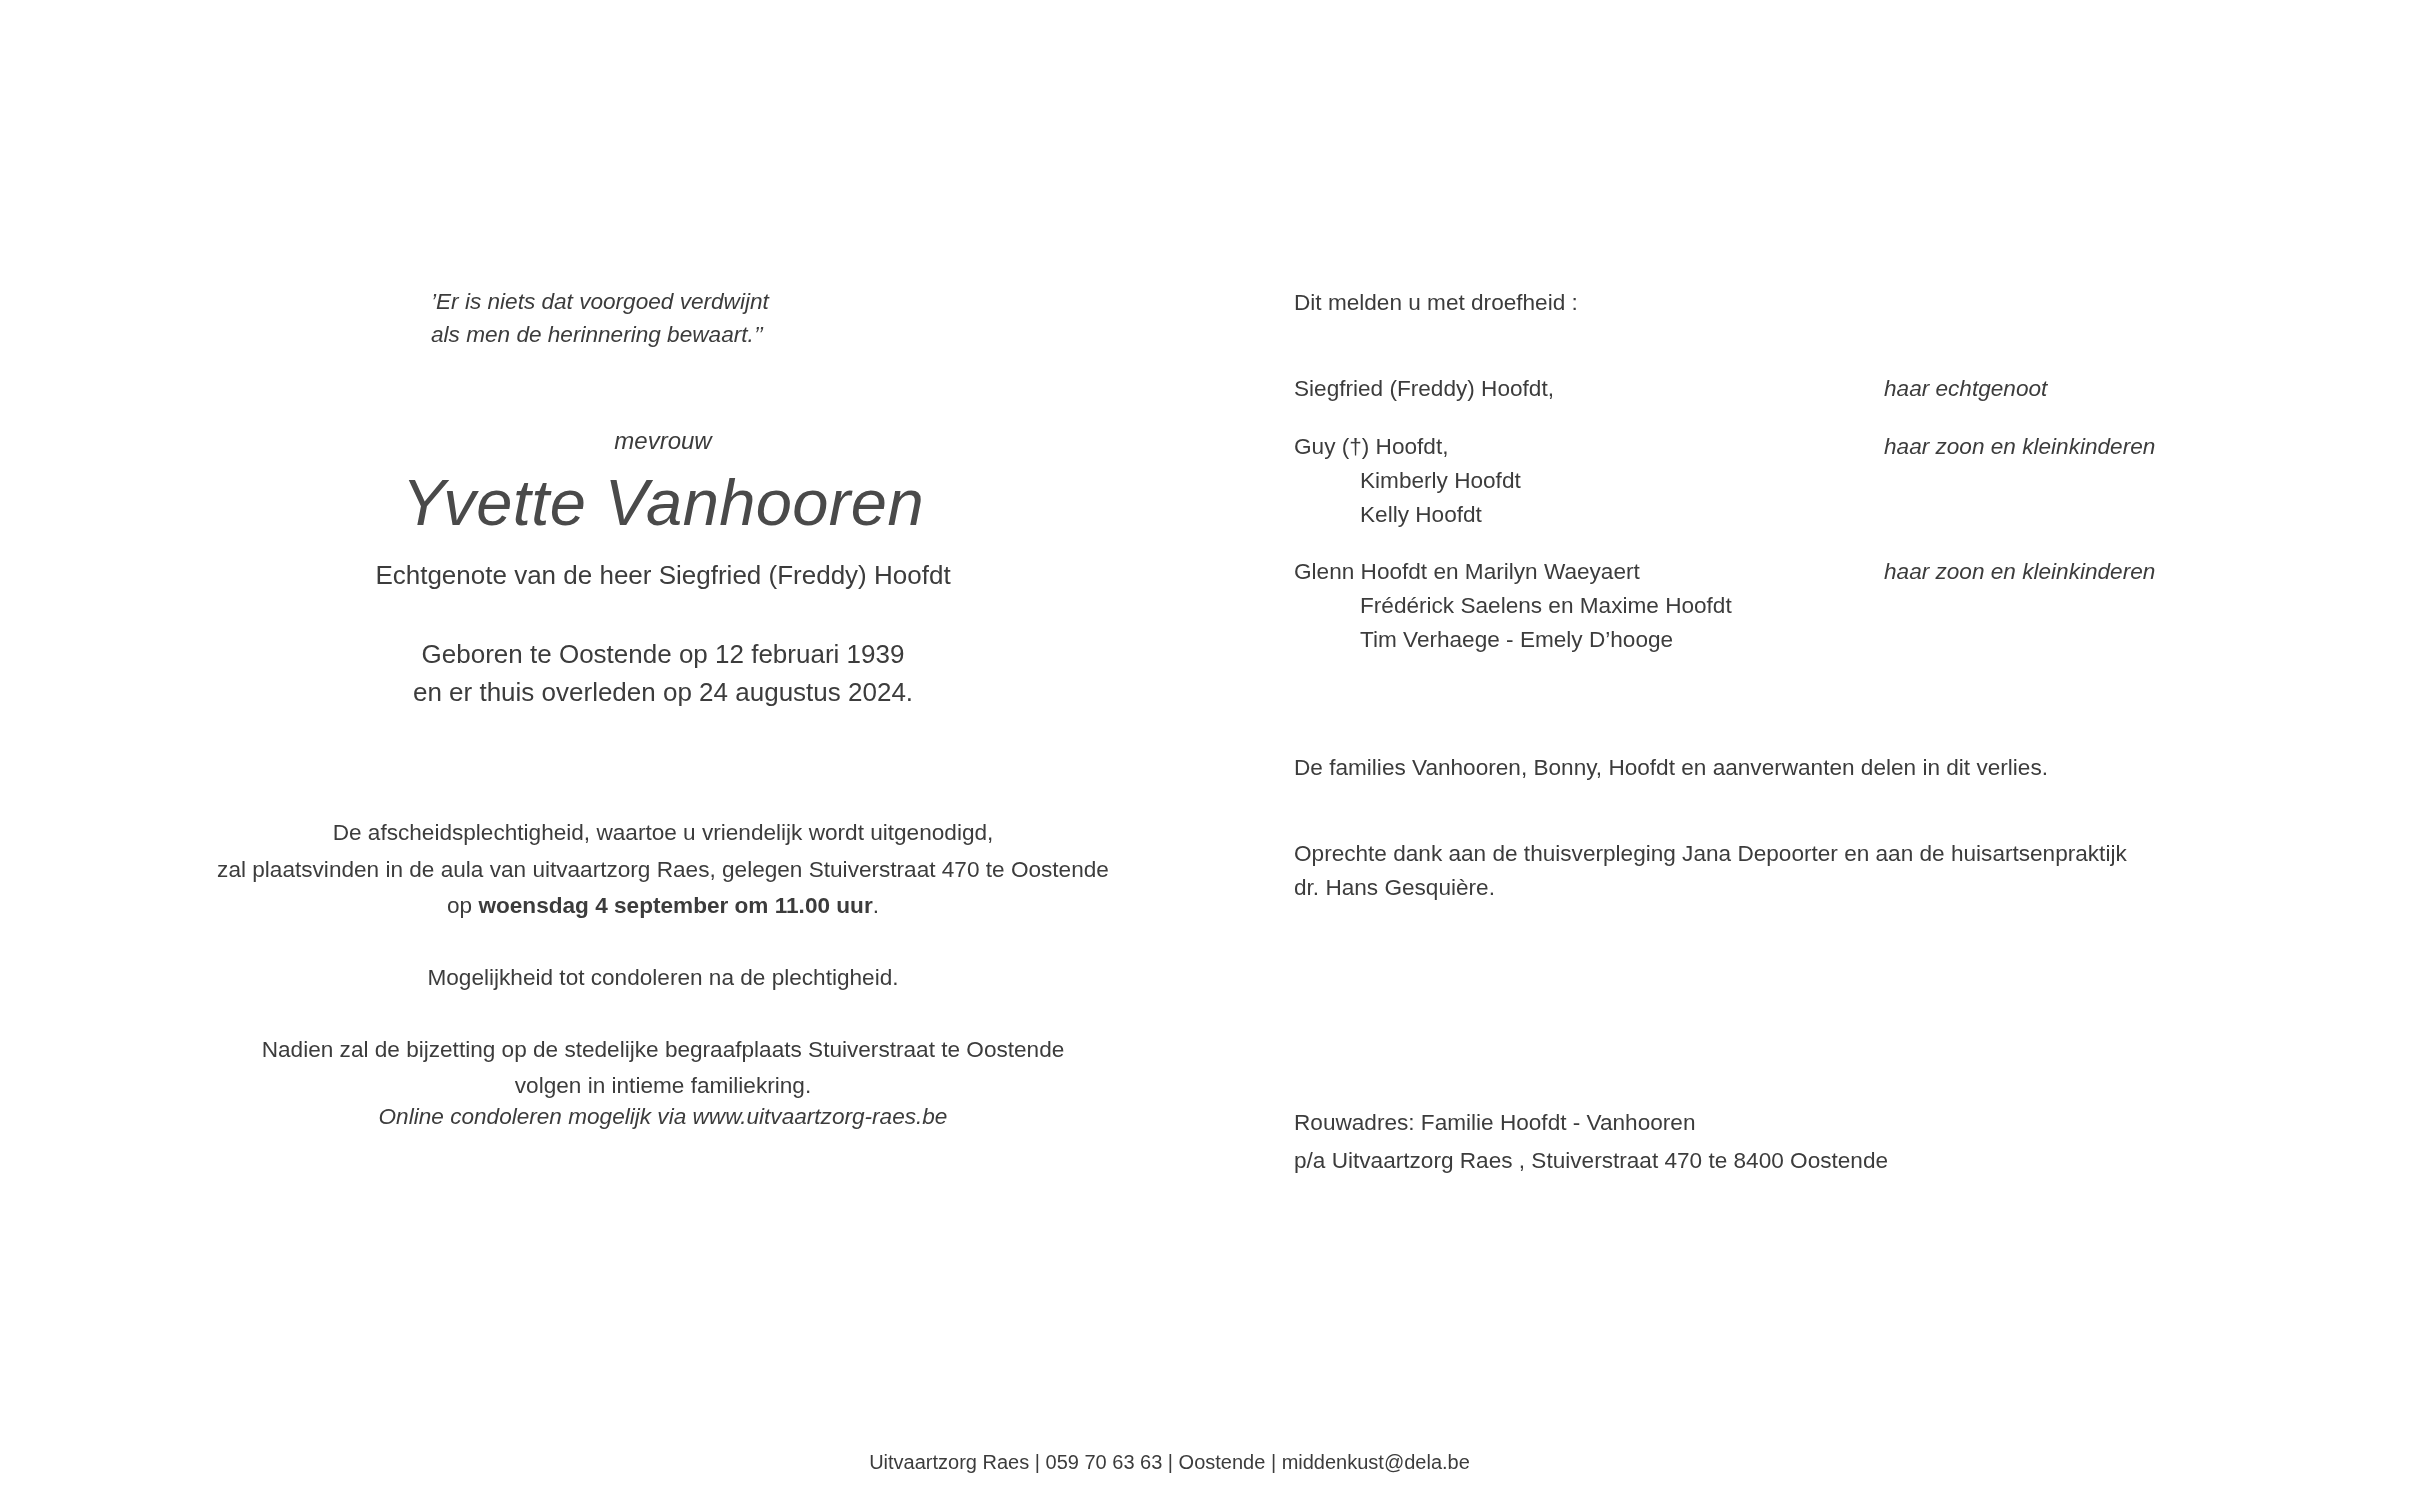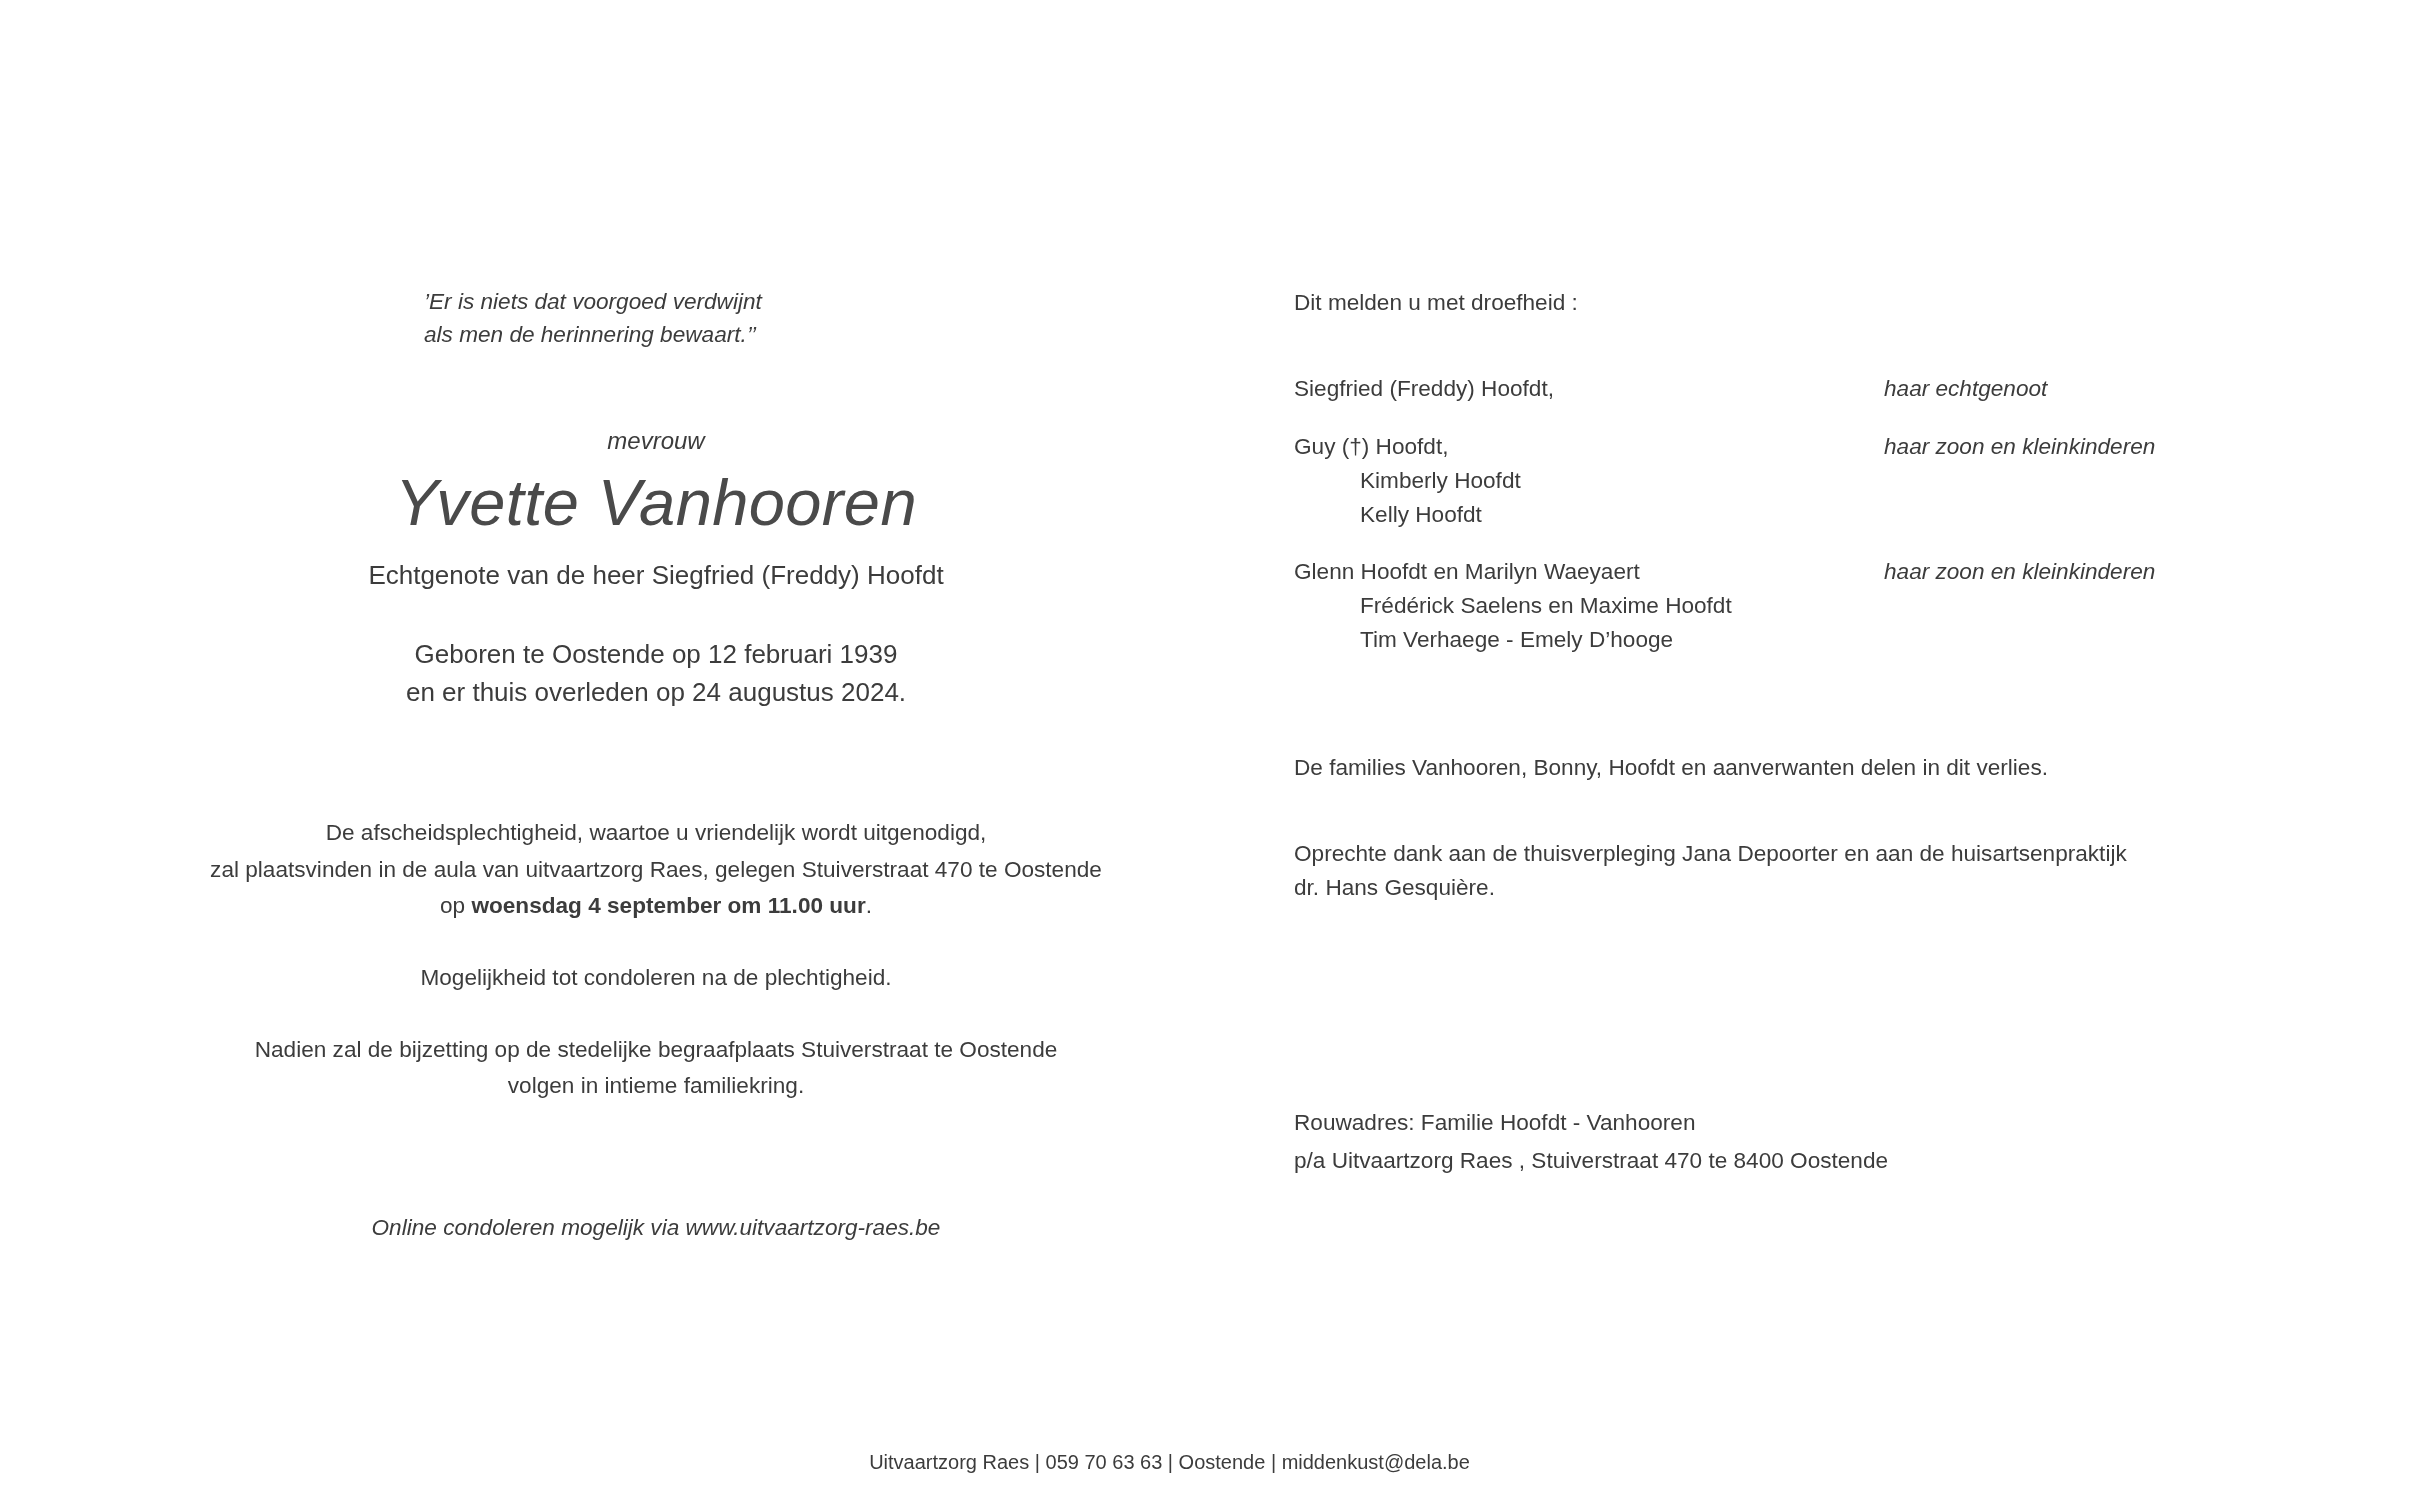--- a/index.html
+++ b/index.html
@@ -18,21 +18,21 @@
   .page {
     position: relative;
     width: 2426px;
     height: 1508px;
     background: #ffffff;
   }
 
   
   .left-col {
     position: absolute;
-    left: 114px;
+    left: 121px;
     top: 286px;
     width: 1084px;
     text-align: center;
   }
   .quote {
     font-style: italic;
     font-size: 22.6px;
     line-height: 1.45;
     color: #3c3c3c;
     text-align: left;
@@ -72,21 +72,20 @@
   }
   .ceremony-block .strong {
     font-weight: bold;
   }
   .para-gap {
     margin-top: 36px;
   }
   .online {
     font-style: italic;
     font-size: 22.6px;
-    margin-top: 111px;
     color: #3c3c3c;
   }
 
   
   .right-col {
     position: absolute;
     left: 1294px;
     top: 286px;
     width: 1024px;
     font-size: 22.6px;

